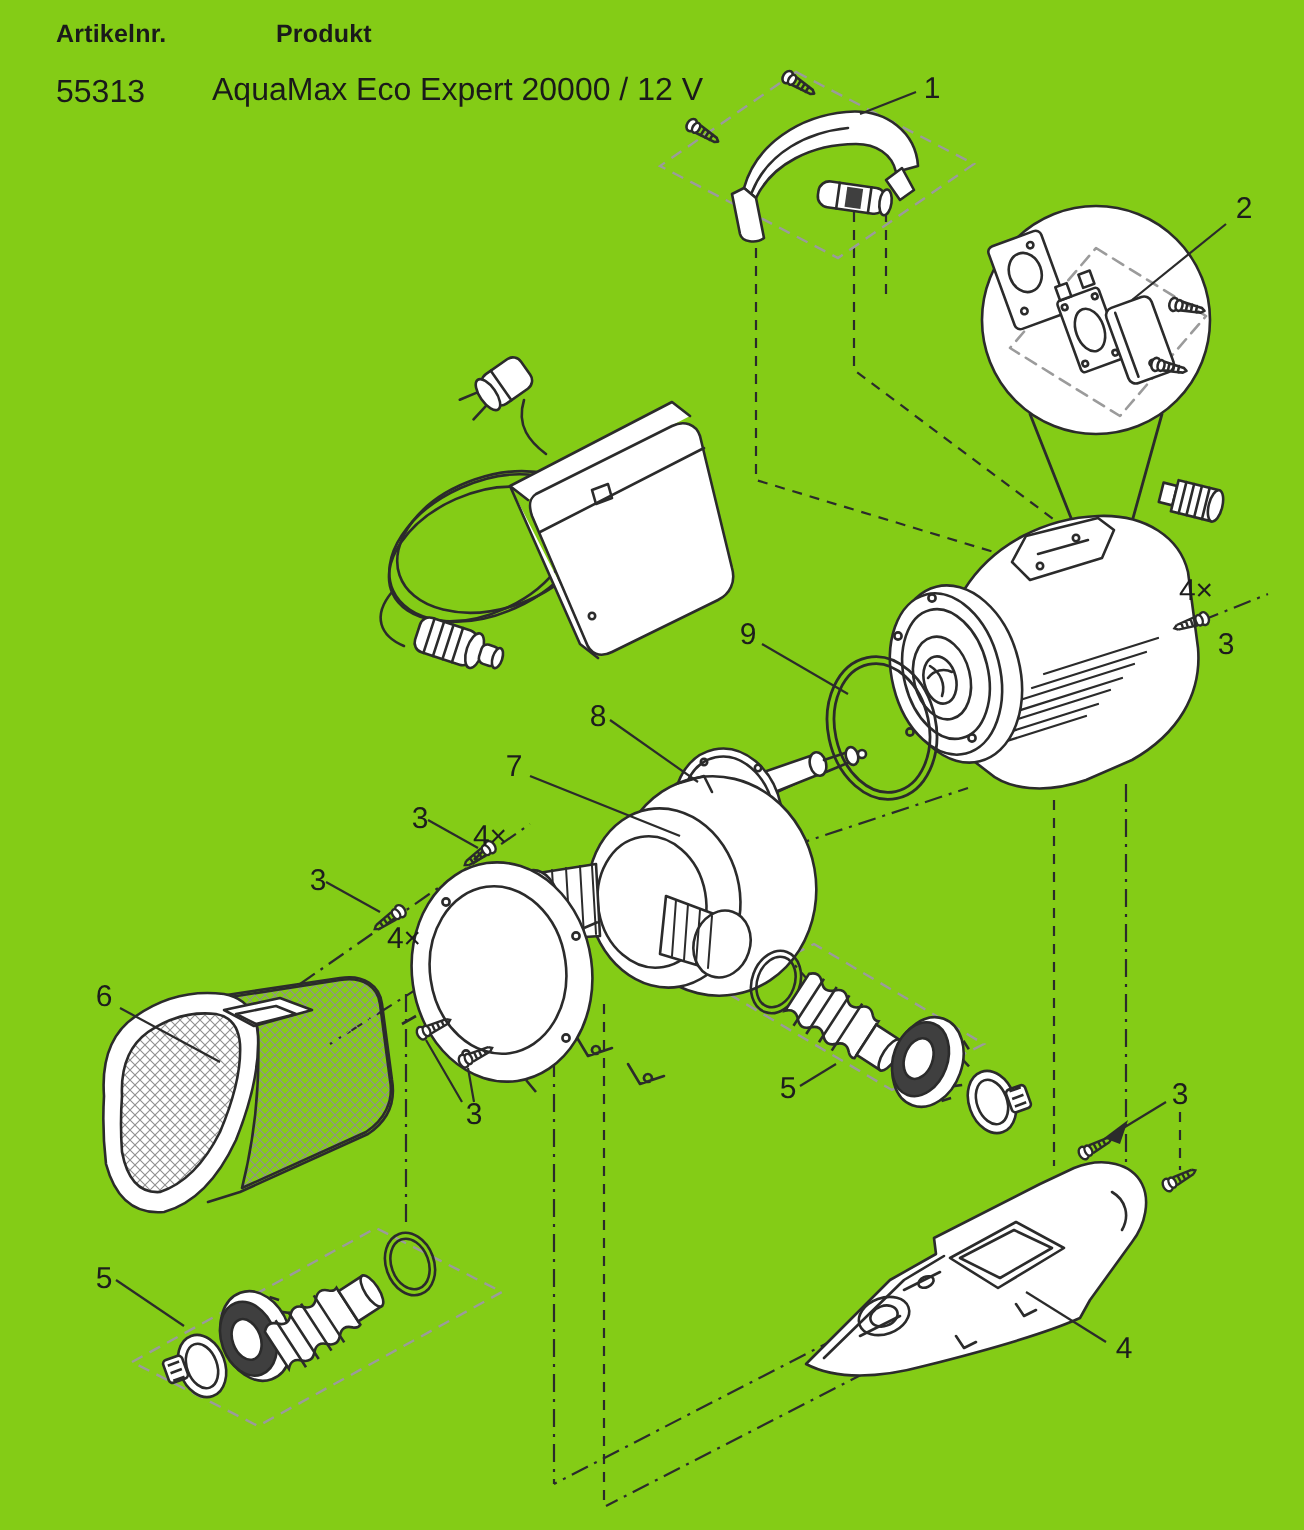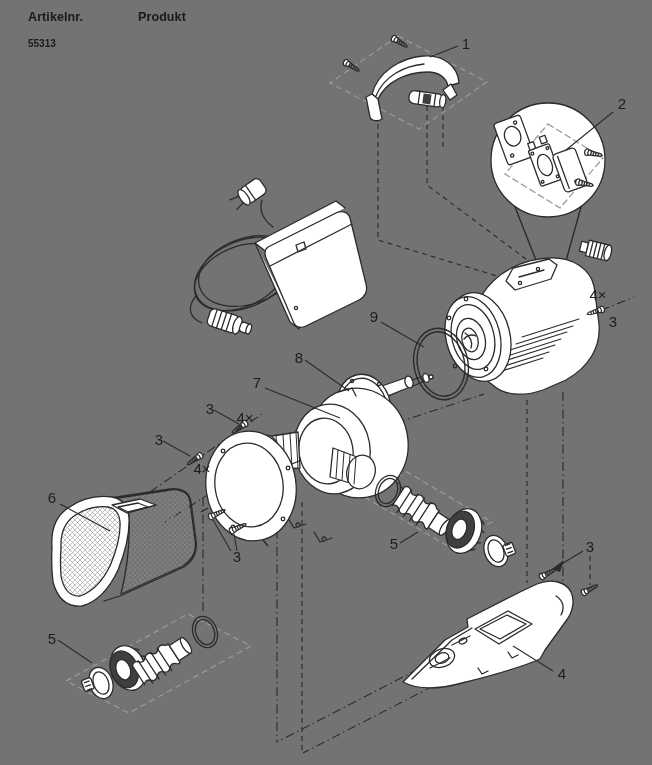--- a/index.html
+++ b/index.html
@@ -1,19 +1,19 @@
 <!DOCTYPE html>
 <html style="--line: #2b2b2b; --guide: #9b9b9b;"><head>
 <meta charset="utf-8">
 <style>
   html,body{margin:0;padding:0;background:#fff;}
-  .page{position:relative;width:652px;height:765px;background:#737373;overflow:hidden;
+  .page{position:relative;width:652px;height:765px;background:#84cc16;overflow:hidden;
         font-family:"Liberation Sans",sans-serif;color:#1a1a1a;text-align:right;}
   .hdr-label{position:absolute;font-size:12.5px;font-weight:bold;letter-spacing:.1px;}
-  .hdr-value{position:absolute;font-size:10px;font-weight:bold;}
+  .hdr-value{position:absolute;font-size:16px;font-weight:normal;}
   #col1-label{left:28px;top:10px;}
   #col2-label{left:106px;top:10px;padding-left:32px;}
   #art-no{left:28px;top:38px;}
   #prod-name{left:106px;top:37px;}
   svg{position:absolute;left:0;top:0;}
   .ink{stroke:var(--line,#2b2b2b);}
   .guide{stroke:var(--guide,#9b9b9b);}
   .w{fill:#fff;}
   .dk{fill:#3f3f3f;}
   .lbl{font-family:"Liberation Sans",sans-serif;font-size:15px;fill:#1d1d1d;}
@@ -21,20 +21,21 @@
   .dashdot{stroke-dasharray:9 3.5 1.5 3.5;}
 </style>
 </head>
 <body>
 
 <div class="page">
 
   <div class="hdr-label" id="col1-label">Artikelnr.</div>
   <div class="hdr-label" id="col2-label">Produkt</div>
   <div class="hdr-value" id="art-no">55313</div>
+  <div class="hdr-value" id="prod-name">AquaMax Eco Expert 20000 / 12 V</div>
 
   <svg width="652" height="765" viewBox="0 0 652 765">
     <defs>
       <pattern id="mesh" width="5" height="5" patternUnits="userSpaceOnUse">
         <path d="M0,5 L5,0 M0,0 L5,5" stroke="#8f8f8f" stroke-width="0.55" fill="none"></path>
       </pattern>
       <g id="screw">
         <ellipse cx="1" cy="0" rx="2.3" ry="3.3" fill="#fff"></ellipse>
         <ellipse cx="3.6" cy="0" rx="1.7" ry="2.7" fill="#fff"></ellipse>
         <path d="M5,-2.2 L15,-1.2 M5,2.2 L15,1.2 M15,-1.2 L16.6,0 L15,1.2 M7.5,-2 L7.5,2 M10,-1.8 L10,1.8 M12.5,-1.6 L12.5,1.6" fill="none"></path>

